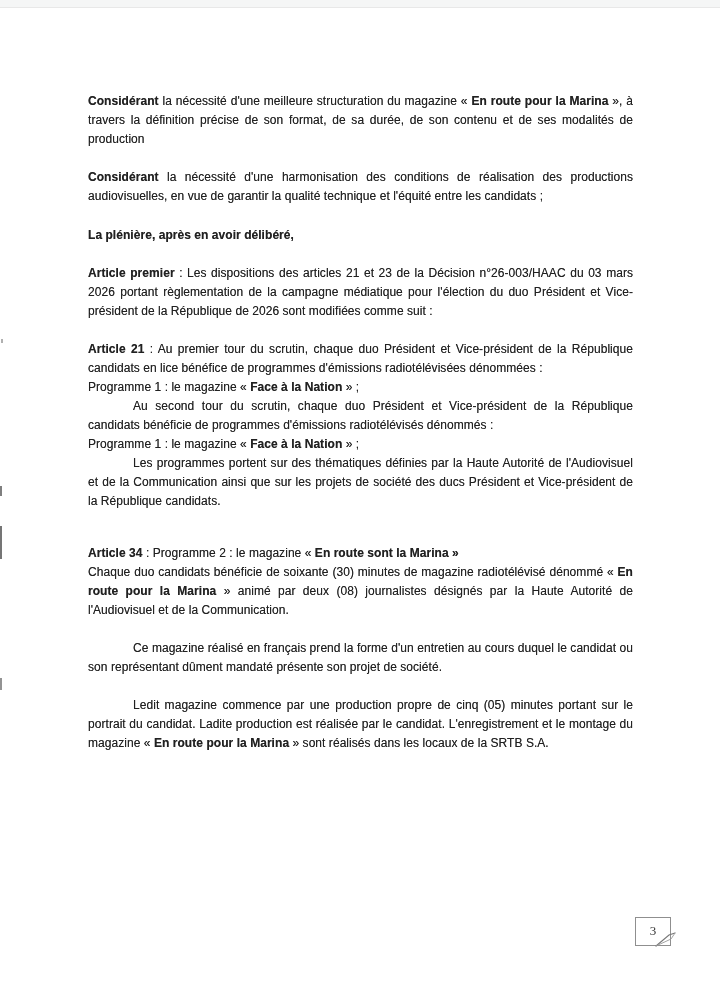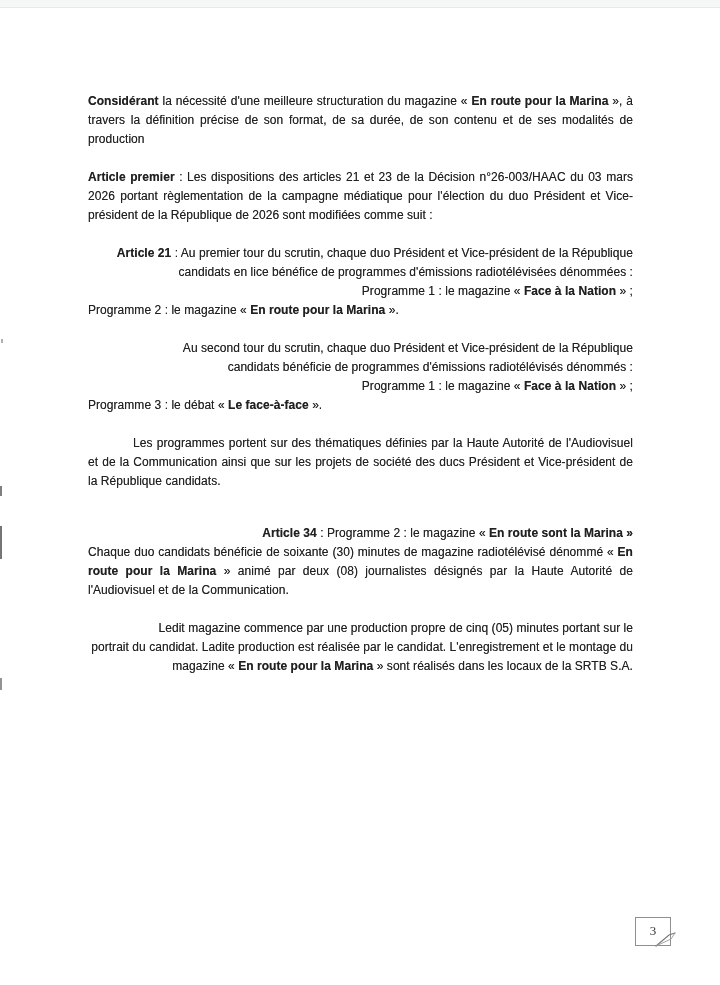--- a/index.html
+++ b/index.html
@@ -31,21 +31,21 @@
     font-size: 12px;
     line-height: 19px;
     letter-spacing: 0.05px;
     text-shadow: 0 0 0.3px rgba(0,0,0,0.5);
   }
 
   .content p { margin: 0 0 19px 0; }
   .j    { text-align: justify; }
   .ind  { text-indent: 45px; }
   .bi   { margin-left: 45px; }
-  .m0   { margin-bottom: 0 !important; text-align: right; }
+  .m0   { margin-bottom: 0 !important; }
   .mb20 { margin-bottom: 20px !important; }
   .mb33 { margin-bottom: 33px !important; }
   .boldline { font-weight: 700; }
   b { font-weight: 700; }
 
   
   .artifact { position: absolute; background: #3a3a3a; }
   .a1 { left: 1px; top: 339px; width: 2px; height: 4px;  opacity: .40; }
   .a2 { left: 0;   top: 486px; width: 2px; height: 10px; opacity: .65; }
   .a3 { left: 0;   top: 526px; width: 2px; height: 33px; opacity: .70; }
@@ -82,42 +82,43 @@
 <body>
 
 <div class="page">
 
   <div class="top-strip"></div>
 
   <div class="content">
 
     <p class="j"><b>Considérant</b><span> la nécessité d'une meilleure structuration du magazine « </span><b>En route pour la Marina</b><span> », à travers la définition précise de son format, de sa durée, de son contenu et de ses modalités de production</span></p>
 
+    <p class="j mb20"><b>Considérant</b><span> la nécessité d'une harmonisation des conditions de réalisation des productions audiovisuelles, en vue de garantir la qualité technique et l'équité entre les candidats ;</span></p>
 
+    <p class="bi boldline"><span>La plénière, après en avoir délibéré,</span></p>
 
     <p class="j"><b>Article premier</b><span> : Les dispositions des articles 21 et 23 de la Décision n°26-003/HAAC du 03 mars 2026 portant règlementation de la campagne médiatique pour l'élection du duo Président et Vice-président de la République de 2026 sont modifiées comme suit :</span></p>
 
     <p class="j m0"><b>Article 21</b><span> : Au premier tour du scrutin, chaque duo Président et Vice-président de la République candidats en lice bénéfice de programmes d'émissions radiotélévisées dénommées :</span></p>
 
     <p class="bi m0"><span>Programme 1 : le magazine « </span><b>Face à la Nation</b><span> » ;</span></p>
 
-    <p class="bi"><span>Programme 2 : le magazine « </span><b>En route pour la Marina</b><span> ».</span></p>
 
     <p class="j ind m0"><span>Au second tour du scrutin, chaque duo Président et Vice-président de la République candidats bénéficie de programmes d'émissions radiotélévisés dénommés :</span></p>
 
     <p class="bi m0"><span>Programme 1 : le magazine « </span><b>Face à la Nation</b><span> » ;</span></p>
 
-    <p class="bi"><span>Programme 3 : le débat « </span><b>Le face-à-face</b><span> ».</span></p>
 
     <p class="j ind mb33"><span>Les programmes portent sur des thématiques définies par la Haute Autorité de l'Audiovisuel et de la Communication ainsi que sur les projets de société des ducs Président et Vice-président de la République candidats.</span></p>
 
     <p class="m0"><b>Article 34</b><span> : Programme 2 : le magazine « </span><b>En route sont la Marina »</b></p>
 
     <p class="j"><span>Chaque duo candidats bénéficie de soixante (30) minutes de magazine radiotélévisé dénommé « </span><b>En route pour la Marina</b><span> » animé par deux (08) journalistes désignés par la Haute Autorité de l'Audiovisuel et de la Communication.</span></p>
 
+    <p class="j ind"><span>Ce magazine réalisé en français prend la forme d'un entretien au cours duquel le candidat ou son représentant dûment mandaté présente son projet de société.</span></p>
 
     <p class="j ind m0"><span>Ledit magazine commence par une production propre de cinq (05) minutes portant sur le portrait du candidat. Ladite production est réalisée par le candidat. L'enregistrement et le montage du magazine « </span><b>En route pour la Marina</b><span> » sont réalisés dans les locaux de la SRTB S.A.</span></p>
 
   </div>
 
   <div class="artifact a1"></div>
   <div class="artifact a2"></div>
   <div class="artifact a3"></div>
   <div class="artifact a4"></div>
 

